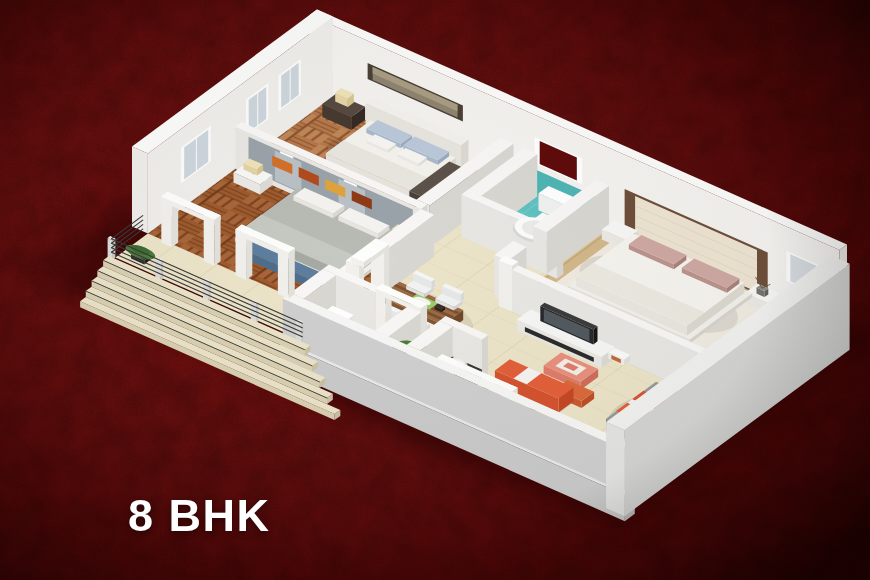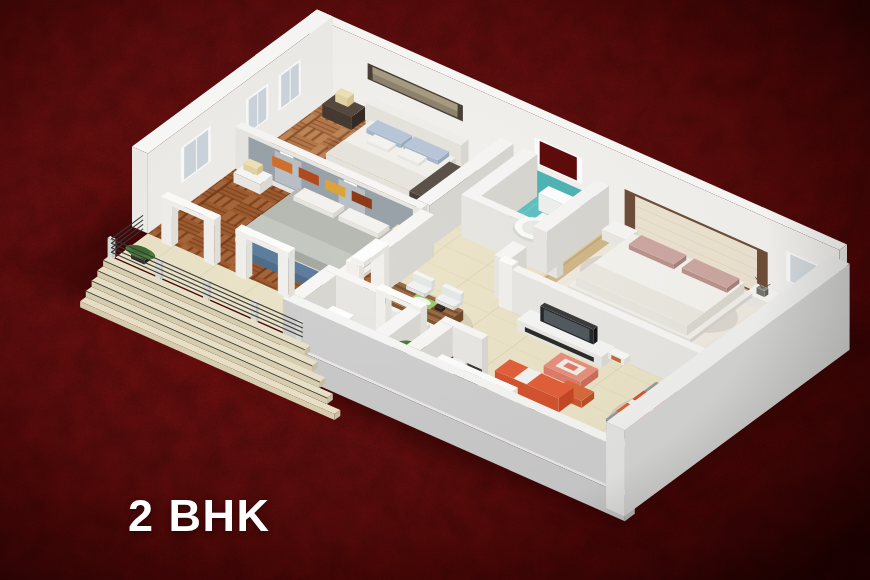--- a/index.html
+++ b/index.html
@@ -869,14 +869,14 @@
           <line x1="91.6" y1="280.84" x2="319.5" y2="381.89" stroke="#4a4a42" stroke-width="1" stroke-linecap="round"></line>
         </g>
         <g>
           <line x1="85.85" y1="291.09499999999997" x2="327" y2="398.02" stroke="#4a4a42" stroke-width="1" stroke-linecap="round"></line>
         </g>
       </g>
 
     <rect width="870" height="580" fill="url(#vigGrad)"></rect>
   </svg>
 
-  <div class="caption">2 BHK</div>
+  <div class="caption">8 BHK</div>
 </div>
 
 </body></html>

